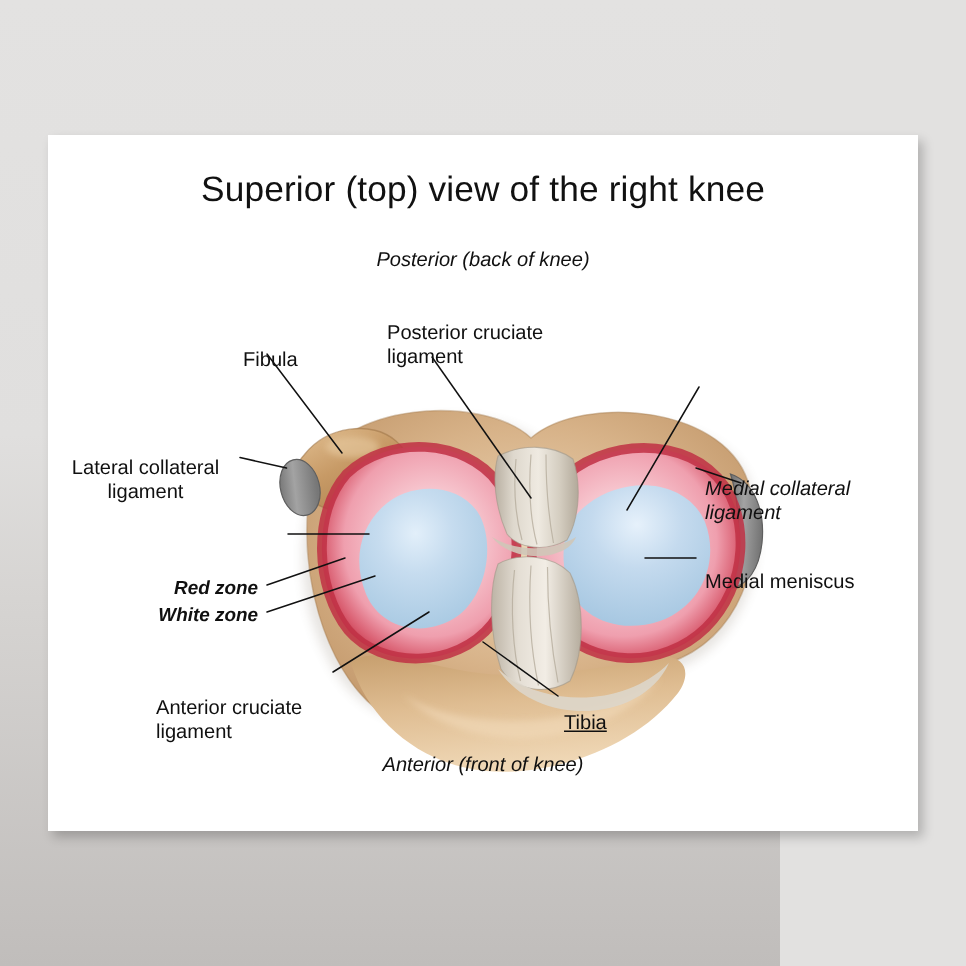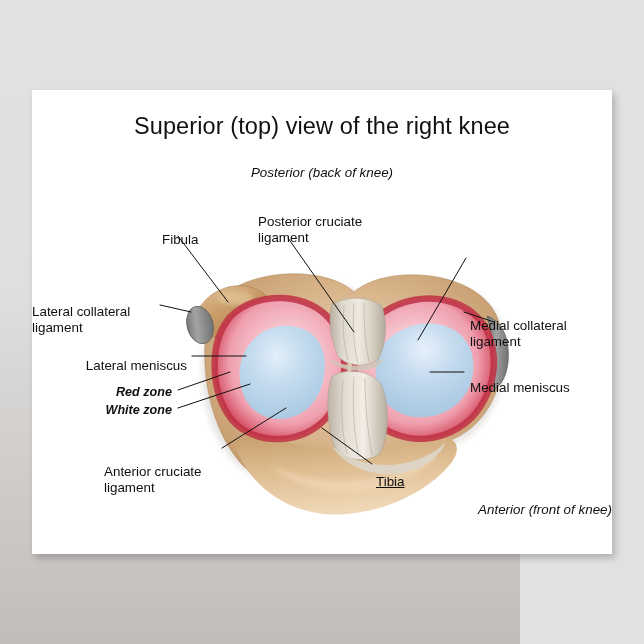--- a/index.html
+++ b/index.html
@@ -20,33 +20,33 @@
     box-shadow:3px 4px 7px rgba(0,0,0,.22);
   }
   
   .txt{position:absolute;color:#101010;line-height:1.22;white-space:pre-line;}
   #title{
     left:0;right:0;top:22px;text-align:center;
     font-size:23.5px;letter-spacing:.1px;color:#111;
   }
   .orient{font-style:italic;font-size:13.4px;text-align:center;left:0;right:0;}
   #posterior-lbl{top:75px;}
-  #anterior-lbl{top:412px;text-align:right;}
+  #anterior-lbl{top:412px;}
   .lbl{font-size:13.4px;margin-top:16px;}
   .lbl.r{text-align:right;}
   .zone{font-size:12.6px;font-style:italic;font-weight:bold;text-align:right;}
 
   #lbl-fibula        {left:130px;top:126px;text-align:right;}
   #lbl-pcl           {left:226px;top:108px;}
   #lbl-articular     {left:408px;top:136px;}
-  #lbl-lcl           {left:0px;  top:198px;width:130px;text-align:left;}
+  #lbl-lcl           {left:0px;  top:198px;width:130px;text-align:center;}
   #lbl-latmen        {left:0px;  top:252px;width:155px;text-align:right;}
   #lbl-redzone       {left:0px;  top:295px;width:140px;}
   #lbl-whitezone     {left:0px;  top:313px;width:140px;}
-  #lbl-mcl           {left:438px;top:212px;}
+  #lbl-mcl           {left:438px;top:212px;font-style:italic;}
   #lbl-medmen        {left:438px;top:274px;}
   #lbl-acl           {left:72px; top:358px;}
   #lbl-tibia         {left:344px;top:368px;text-decoration:underline;}
 
   
   svg.layer{position:absolute;left:0;top:0;width:580px;height:464px;overflow:visible;}
 </style>
 </head>
 <body>
 
@@ -240,21 +240,20 @@
 
     <div class="txt lbl" id="lbl-fibula">Fibula</div>
 
     <div class="txt lbl" id="lbl-pcl">Posterior cruciate
 ligament</div>
 
 
     <div class="txt lbl" id="lbl-lcl">Lateral collateral
 ligament</div>
 
-    <div class="txt lbl r" id="lbl-latmen">Lateral meniscus</div>
 
     <div class="txt zone" id="lbl-redzone">Red zone</div>
 
     <div class="txt zone" id="lbl-whitezone">White zone</div>
 
     <div class="txt lbl" id="lbl-mcl">Medial collateral
 ligament</div>
 
     <div class="txt lbl" id="lbl-medmen">Medial meniscus</div>
 

